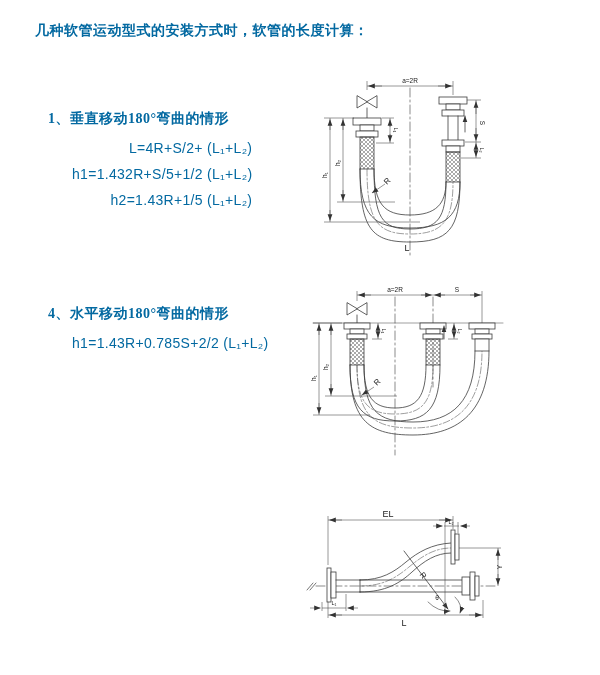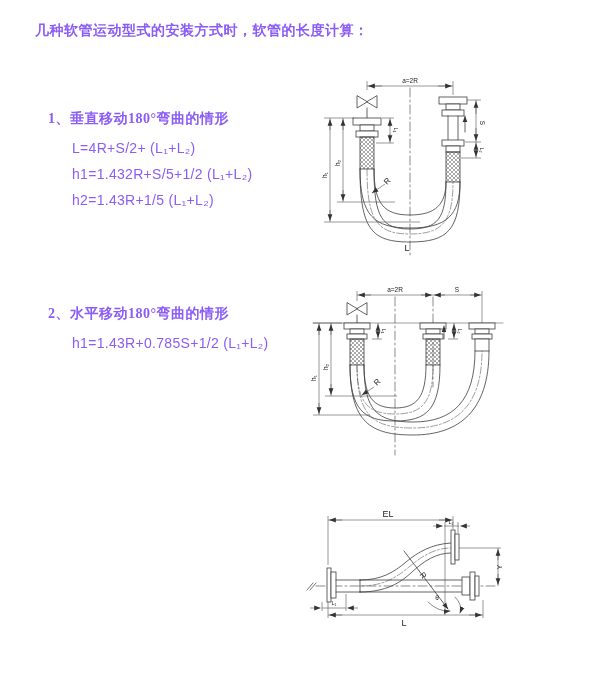--- a/index.html
+++ b/index.html
@@ -1,21 +1,21 @@
 <!DOCTYPE html>
 <html><head>
 <meta charset="utf-8">
 <style>
   html,body{margin:0;padding:0;background:#fff;}
   .page{position:relative;width:600px;height:675px;background:#ffffff;overflow:hidden;
-        font-family:"Liberation Sans",sans-serif;color:#8b5cf6;}
+        font-family:"Liberation Sans",sans-serif;color:#0369a1;}
   .title{position:absolute;left:35px;top:22px;font-size:14px;font-weight:700;letter-spacing:.5px;}
   .sec{position:absolute;left:48px;}
   .sec-heading{font-size:14px;font-weight:700;letter-spacing:.5px;line-height:20px;font-family:Liberation Serif, serif;}
-  .formula{font-size:14px;letter-spacing:.3px;line-height:26px;margin-left:24px;}
+  .formula{font-size:14px;letter-spacing:.3px;line-height:26px;margin-left:24px;text-align:right;}
   .formulas{margin-top:6px;}
   svg.diag{position:absolute;}
   svg.diag text{fill:#222;font-family:"Liberation Sans",sans-serif;}
   .lbl-s{font-size:5.5px;}
   .lbl-m{font-size:6.5px;}
   .lbl-l{font-size:9px;}
   .lbl-r{font-size:8px;}
 </style>
 </head>
 <body>
@@ -27,23 +27,23 @@
   <div class="sec" style="top:109px">
     <div class="sec-heading">1、垂直移动180°弯曲的情形</div>
     <div class="formulas">
       <div class="formula">L=4R+S/2+ (L₁+L₂)</div>
       <div class="formula">h1=1.432R+S/5+1/2 (L₁+L₂)</div>
       <div class="formula">h2=1.43R+1/5 (L₁+L₂)</div>
     </div>
   </div>
 
   <div class="sec" style="top:304px">
-    <div class="sec-heading">2、水平移动180°弯曲的情形</div>
+    <div class="sec-heading">4、水平移动180°弯曲的情形</div>
     <div class="formulas">
-      <div class="formula">h1=1.43R+0.785S+1/2 (L₁+L₂)</div>
+      <div class="formula">h1=1.43R+0.785S+2/2 (L₁+L₂)</div>
     </div>
   </div>
 
 
   <svg class="diag" style="left:310px;top:70px" width="290" height="195" viewBox="0 0 290 195">
     <defs>
       <pattern id="hx1" width="4" height="4" patternUnits="userSpaceOnUse">
         <path d="M0,0 L4,4 M4,0 L0,4" stroke="#555" stroke-width="0.5"></path>
       </pattern>
       <marker id="ar1" markerWidth="7" markerHeight="6" refX="6.3" refY="3" orient="auto" markerUnits="userSpaceOnUse">

